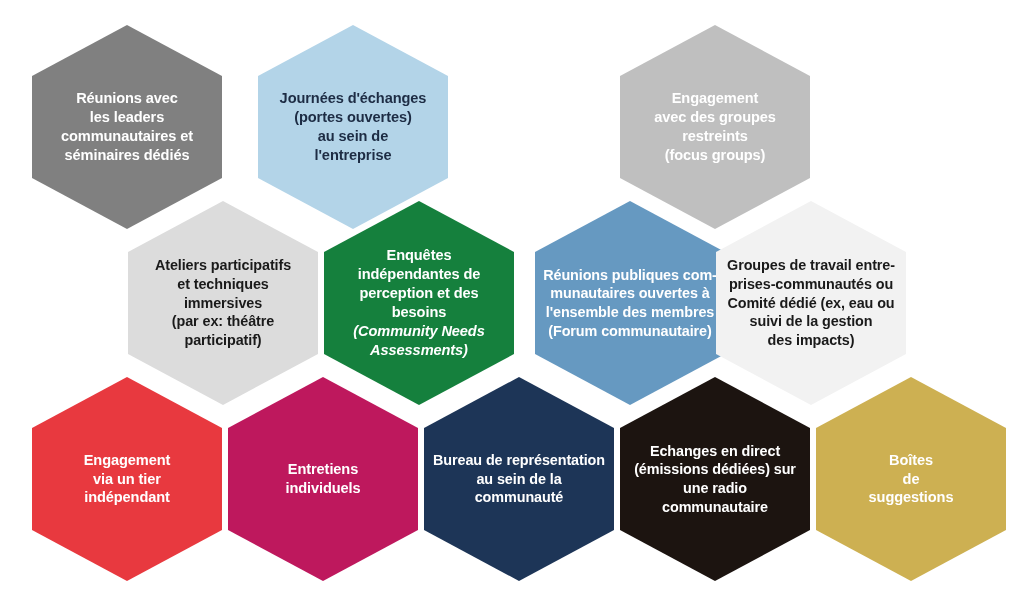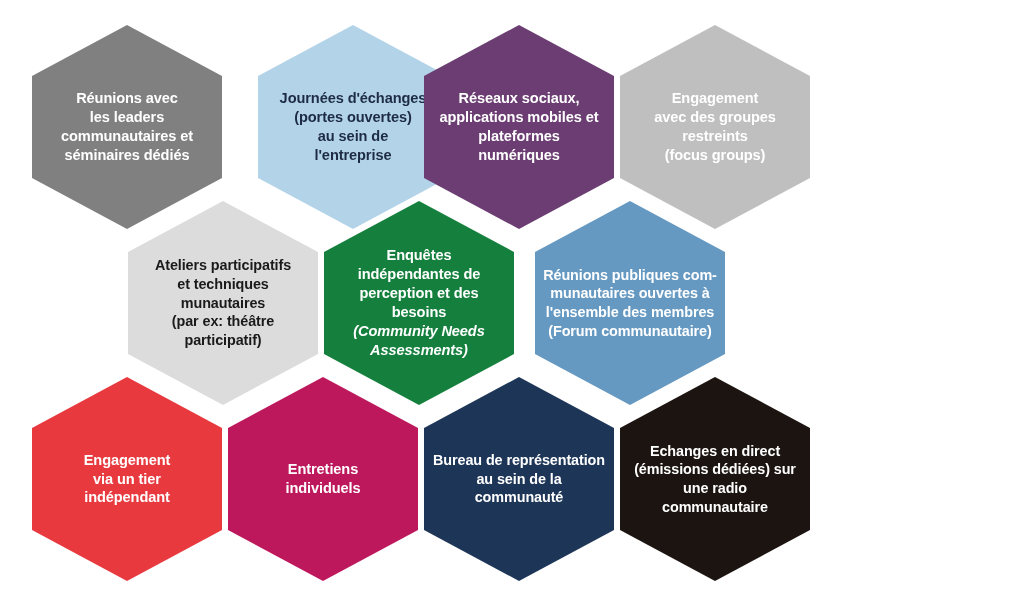--- a/index.html
+++ b/index.html
@@ -49,47 +49,48 @@
 les leaders
 communautaires et
 séminaires dédiés</div>
     </div>
     <div class="hex" style="left: 228px; top: 25px; background: rgb(179, 212, 232); color: rgb(29, 44, 68); margin-left: 30px;">
       <div class="hex-label">Journées d'échanges
 (portes ouvertes)
 au sein de
 l'entreprise</div>
     </div>
-    <div class="hex" style="left: 424px; top: 25px; background: rgb(107, 61, 114); color: rgb(255, 255, 255);">
-      <div class="hex-label">Réseaux sociaux,
-applications mobiles et
-plateformes
-numériques</div>
-    </div>
     <div class="hex" style="left: 620px; top: 25px; background: rgb(191, 191, 191); color: rgb(255, 255, 255);">
       <div class="hex-label">Engagement
 avec des groupes
 restreints
 (focus groups)</div>
     </div>
     <div class="hex wide" style="left: 128px; top: 201px; background: rgb(220, 220, 220); color: rgb(26, 26, 26);">
       <div class="hex-label">Ateliers participatifs
 et techniques
-munautaires
+immersives
 (par ex: théâtre
 participatif)</div>
     </div>
     <div class="hex" style="left: 324px; top: 201px; background: #15803d; color: rgb(255, 255, 255);">
       <div class="hex-label"><span>Enquêtes</span><br><span>indépendantes de</span><br><span>perception et des</span><br><span>besoins</span><br><span class="it">(Community Needs</span><br><span class="it">Assessments)</span></div>
     </div>
     <div class="hex wide" style="left: 535px; top: 201px; background: rgb(102, 153, 193); color: rgb(255, 255, 255);">
       <div class="hex-label">Réunions publiques com-
 munautaires ouvertes à
 l'ensemble des membres
 (Forum communautaire)</div>
+    </div>
+    <div class="hex wide" style="left: 716px; top: 201px; background: rgb(242, 242, 242); color: rgb(26, 26, 26);">
+      <div class="hex-label">Groupes de travail entre-
+prises-communautés ou
+Comité dédié (ex, eau ou
+suivi de la gestion
+des impacts)</div>
     </div>
     <div class="hex" style="left: 32px; top: 377px; background: rgb(232, 57, 63); color: rgb(255, 255, 255);">
       <div class="hex-label">Engagement
 via un tier
 indépendant</div>
     </div>
     <div class="hex" style="left: 228px; top: 377px; background: #be185d; color: rgb(255, 255, 255);">
       <div class="hex-label">Entretiens
 individuels</div>
     </div>
@@ -97,13 +98,18 @@
       <div class="hex-label">Echanges en direct
 (émissions dédiées) sur
 une  radio
 communautaire</div>
     </div>
     <div class="hex w2" style="left: 424px; top: 377px; background: rgb(29, 53, 87); color: rgb(255, 255, 255);">
       <div class="hex-label">Bureau de représentation
 au sein de la
 communauté</div>
     </div>
+    <div class="hex" style="left: 816px; top: 377px; background: rgb(205, 176, 82); color: rgb(255, 255, 255);">
+      <div class="hex-label">Boîtes
+de
+suggestions</div>
+    </div>
   </div>
 
 </body></html>

